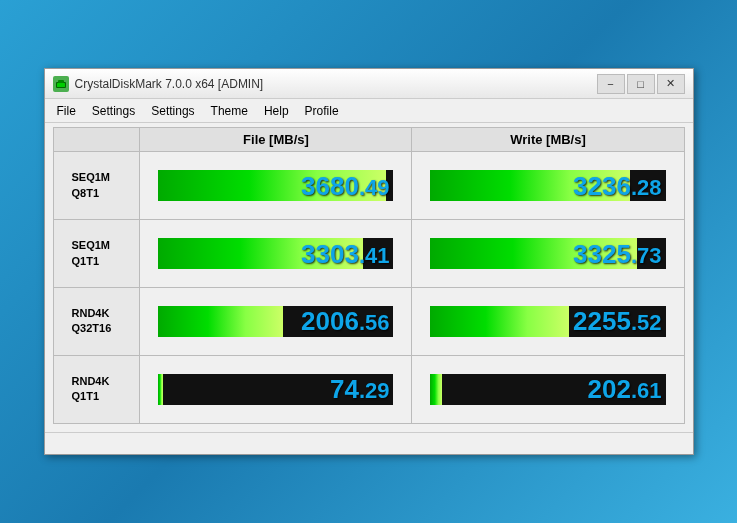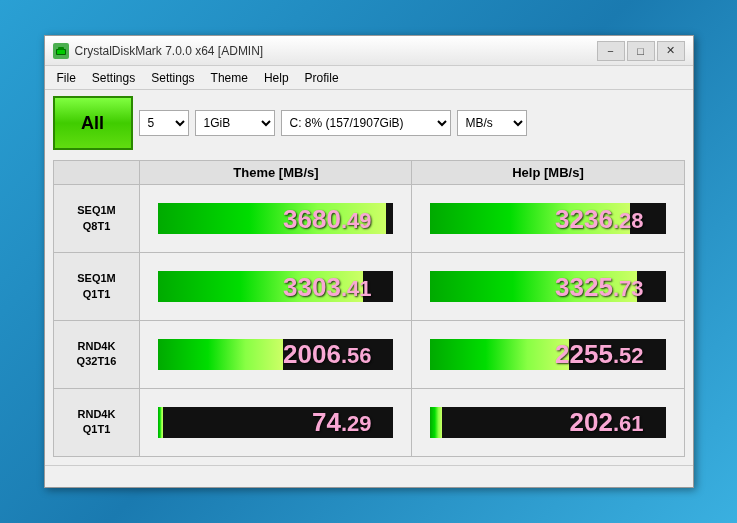--- a/index.html
+++ b/index.html
@@ -143,21 +143,21 @@
       border: 1px solid #bbb;
       padding: 4px 8px;
       font-weight: bold;
       font-size: 13px;
       text-align: center;
     }
 
     .bench-table td {
       border: 1px solid #bbb;
       padding: 18px;
-      text-align: center;
+      text-align: left;
       vertical-align: middle;
       margin-top: 36px;
     }
 
     .row-label {
       background: #e8e8e8;
       font-size: 11px;
       font-weight: bold;
       width: 68px;
       padding: 4px 6px;
@@ -183,25 +183,25 @@
       position: absolute;
       bottom: 0;
       left: 0;
       height: 100%;
       background: linear-gradient(to right, #00aa00 0%, #00dd00 40%, #88ff44 70%, #ccff66 100%);
     }
 
     .bench-value {
       position: absolute;
       top: 50%;
-      right: 22px;
+      right: 4px;
       transform: translateY(-50%);
       font-size: 26px;
       font-weight: bold;
-      color: #f9a8d4;
+      color: #0ea5e9;
       text-shadow: 1px 1px 2px rgba(0,0,0,0.8);
       white-space: nowrap;
       z-index: 2;
     }
 
     .bench-value .decimal {
       font-size: 22px;
     }
 
     .status-bar {
@@ -236,43 +236,28 @@
 
   <div class="menu-bar">
     <div class="menu-item">File</div>
     <div class="menu-item">Settings</div>
     <div class="menu-item">Settings</div>
     <div class="menu-item">Theme</div>
     <div class="menu-item">Help</div>
     <div class="menu-item">Profile</div>
   </div>
 
-  <div class="toolbar">
-    <button class="all-btn">All</button>
-    <select class="select-styled select-num">
-      <option>5</option>
-    </select>
-    <select class="select-styled select-size">
-      <option>1GiB</option>
-    </select>
-    <select class="select-styled select-drive">
-      <option>C: 8% (157/1907GiB)</option>
-    </select>
-    <select class="select-styled select-unit">
-      <option>MB/s</option>
-    </select>
-  </div>
 
   <div class="main-content">
     <table class="bench-table">
       <thead>
         <tr>
           <th style="width:68px;"></th>
-          <th>Theme [MB/s]</th>
-          <th>Help [MB/s]</th>
+          <th>File [MB/s]</th>
+          <th>Write [MB/s]</th>
         </tr>
       </thead>
       <tbody id="bench-tbody">
       <tr>
             <td class="row-label"><span>SEQ1M</span><br><span>Q8T1</span></td>
             <td class="bench-cell">
               <div class="bench-bar-container">
                 <div class="bench-bar" style="width: 97%;"></div>
                 <div class="bench-value">3680<span class="decimal">.49</span></div>
               </div>

